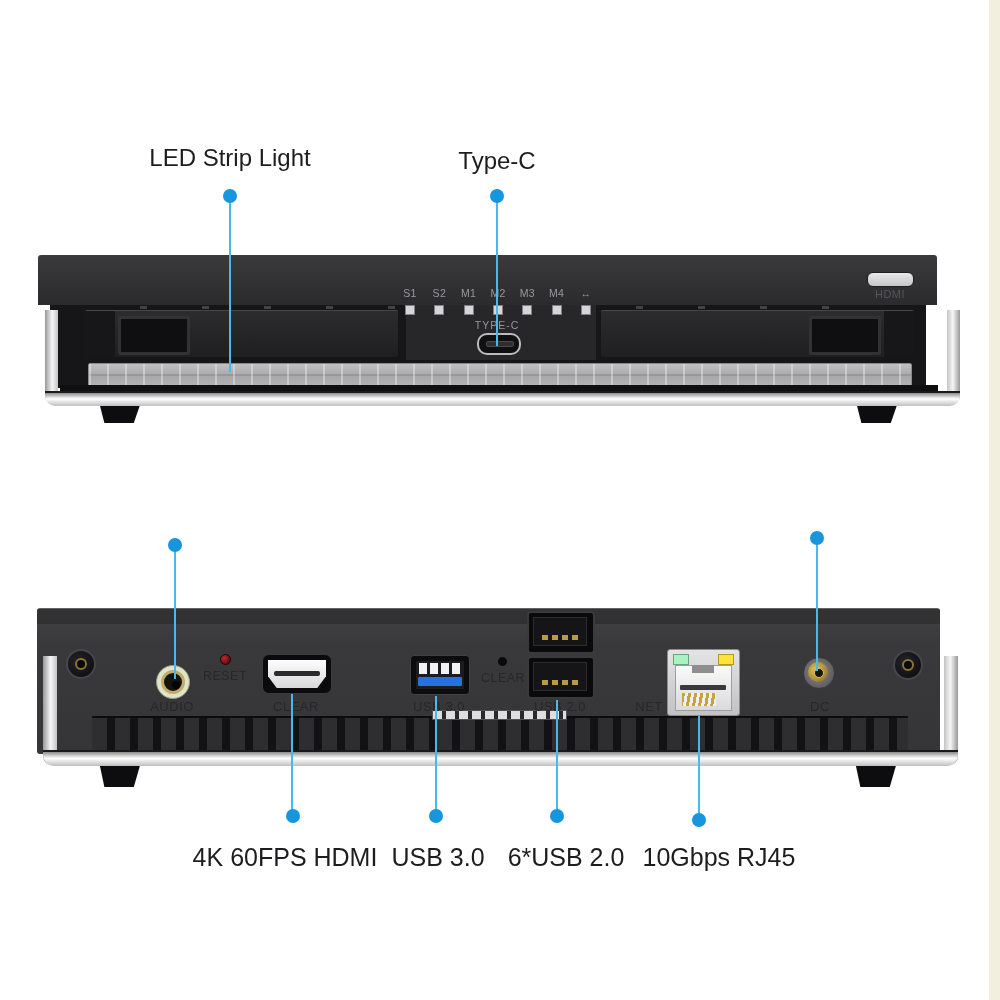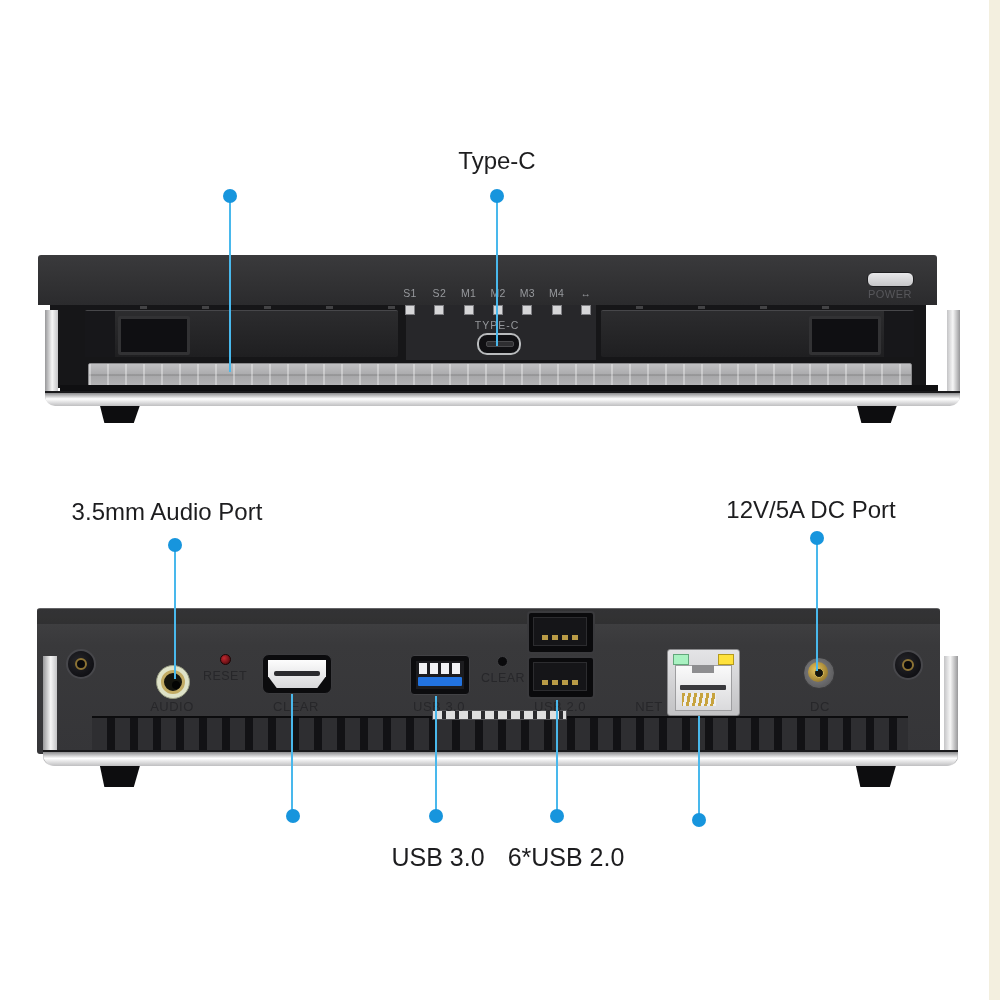--- a/index.html
+++ b/index.html
@@ -136,30 +136,31 @@
   
   .pin-lbl{font-size:12.5px;}
   
   #edge-strip{position:absolute;left:989px;top:0;width:11px;height:1000px;background:#f3efdf;z-index:10;}
 </style>
 </head>
 <body>
 
 <div id="canvas">
 
+  <div class="co-label" style="left:230px;top:144px;">LED Strip Light</div>
   <div class="co-dot" style="left:223px;top:189px;"></div>
   <div class="co-line" style="left:229px;top:202px;height:170px;"></div>
 
   <div class="co-label" style="left:497px;top:147px;">Type-C</div>
   <div class="co-dot" style="left:490px;top:189px;"></div>
   <div class="co-line" style="left:496px;top:202px;height:144px;"></div>
 
   <div id="f-bezel"></div>
   <div id="f-powerbtn"></div>
-  <div id="f-powerlbl">POWER</div>
+  <div id="f-powerlbl">HDMI</div>
 
   <div id="f-status">
     <div class="st-col">
       <span class="st-lbl">S1</span>
       <span class="st-led"></span>
     </div>
     <div class="st-col">
       <span class="st-lbl">S2</span>
       <span class="st-led"></span>
     </div>
@@ -205,25 +206,23 @@
 
   <div id="f-strip"></div>
   <div id="f-shadowbar"></div>
 
   <div id="f-frame-l" class="frame"></div>
   <div id="f-frame-r" class="frame"></div>
   <div id="f-frame-b" class="frame"></div>
   <div id="f-foot-l" class="foot"></div>
   <div id="f-foot-r" class="foot"></div>
 
-  <div class="co-label" style="left:167px;top:498px;">3.5mm Audio Port</div>
   <div class="co-dot" style="left:168px;top:538px;"></div>
   <div class="co-line" style="left:174px;top:551px;height:128px;"></div>
 
-  <div class="co-label" style="left:811px;top:496px;">12V/5A DC Port</div>
   <div class="co-dot" style="left:810px;top:531px;"></div>
   <div class="co-line" style="left:816px;top:544px;height:127px;"></div>
 
   <div id="r-body"></div>
 
   <div id="r-screw-l" class="screw">
       <div class="screw-in"></div>
     </div>
   <div id="r-screw-r" class="screw">
       <div class="screw-in"></div>
@@ -289,27 +288,29 @@
   <div id="r-vents"></div>
 
   <div id="r-frame-l" class="frame"></div>
   <div id="r-frame-r" class="frame"></div>
   <div id="r-frame-b" class="frame"></div>
   <div id="r-foot-l" class="foot"></div>
   <div id="r-foot-r" class="foot"></div>
 
   <div class="co-line" style="left:291px;top:694px;height:116px;"></div>
   <div class="co-dot" style="left:286px;top:809px;"></div>
+  <div class="co-label-b" style="left:285px;top:843px;">4K 60FPS HDMI</div>
 
   <div class="co-line" style="left:435px;top:696px;height:114px;"></div>
   <div class="co-dot" style="left:429px;top:809px;"></div>
   <div class="co-label-b" style="left:438px;top:843px;">USB 3.0</div>
 
   <div class="co-line" style="left:556px;top:700px;height:110px;"></div>
   <div class="co-dot" style="left:550px;top:809px;"></div>
   <div class="co-label-b" style="left:566px;top:843px;">6*USB 2.0</div>
 
   <div class="co-line" style="left:698px;top:716px;height:99px;"></div>
   <div class="co-dot" style="left:692px;top:813px;"></div>
+  <div class="co-label-b" style="left:719px;top:843px;">10Gbps RJ45</div>
 
   <div id="edge-strip"></div>
 
 </div>
 
 </body></html>

